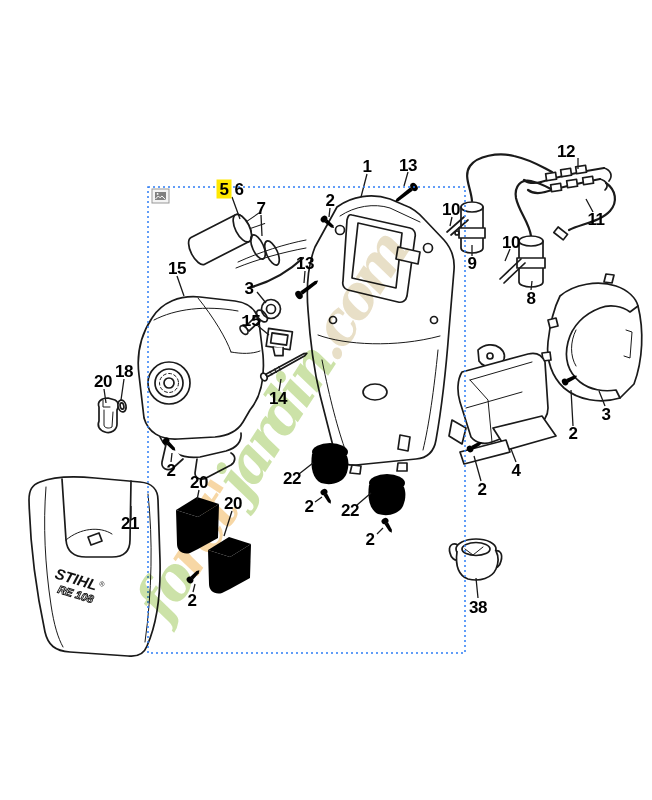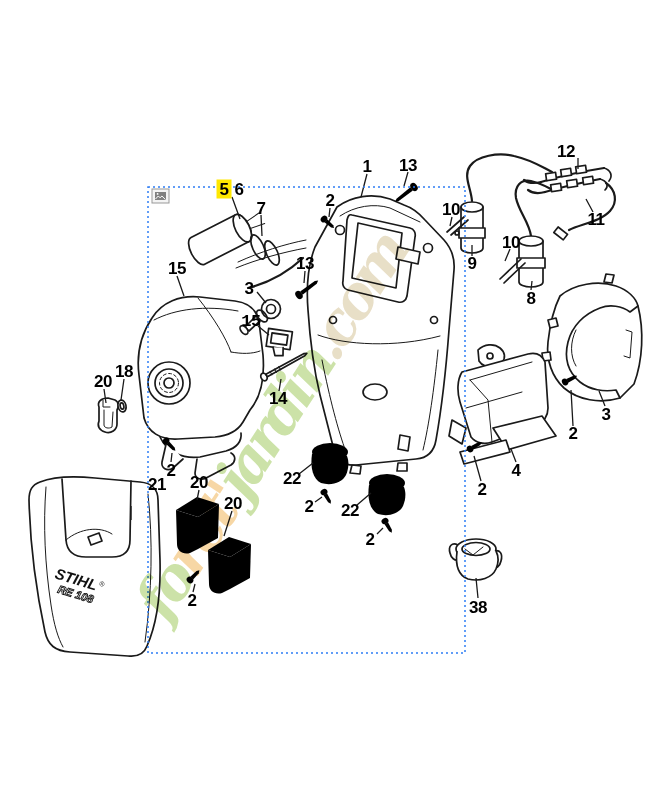--- a/index.html
+++ b/index.html
@@ -263,21 +263,21 @@
       <span class="plabel" style="left: 177px; top: 268px;">15</span>
       <span class="plabel" style="left: 249px; top: 288px;">3</span>
       <span class="plabel" style="left: 305px; top: 263px;">13</span>
       <span class="plabel" style="left: 251px; top: 321px; font-family: Liberation Mono, monospace;">15</span>
       <span class="plabel" style="left: 278px; top: 398px; text-align: right;">14</span>
       <span class="plabel" style="left: 103px; top: 381px;">20</span>
       <span class="plabel" style="left: 124px; top: 371px;">18</span>
       <span class="plabel" style="left: 171px; top: 470px;">2</span>
       <span class="plabel" style="left: 199px; top: 482px;">20</span>
       <span class="plabel" style="left: 233px; top: 503px;">20</span>
-      <span class="plabel" style="left: 130px; top: 484px; margin-left: 27px;">21</span>
+      <span class="plabel" style="left: 130px; top: 523px;">21</span>
       <span class="plabel" style="left: 292px; top: 478px;">22</span>
       <span class="plabel" style="left: 309px; top: 506px;">2</span>
       <span class="plabel" style="left: 350px; top: 510px;">22</span>
       <span class="plabel" style="left: 370px; top: 539px;">2</span>
       <span class="plabel" style="left: 192px; top: 600px;">2</span>
       <span class="plabel" style="left: 606px; top: 414px;">3</span>
       <span class="plabel" style="left: 573px; top: 433px;">2</span>
       <span class="plabel" style="left: 516px; top: 470px;">4</span>
       <span class="plabel" style="left: 482px; top: 489px;">2</span>
       <span class="plabel" style="left: 478px; top: 607px;">38</span>

